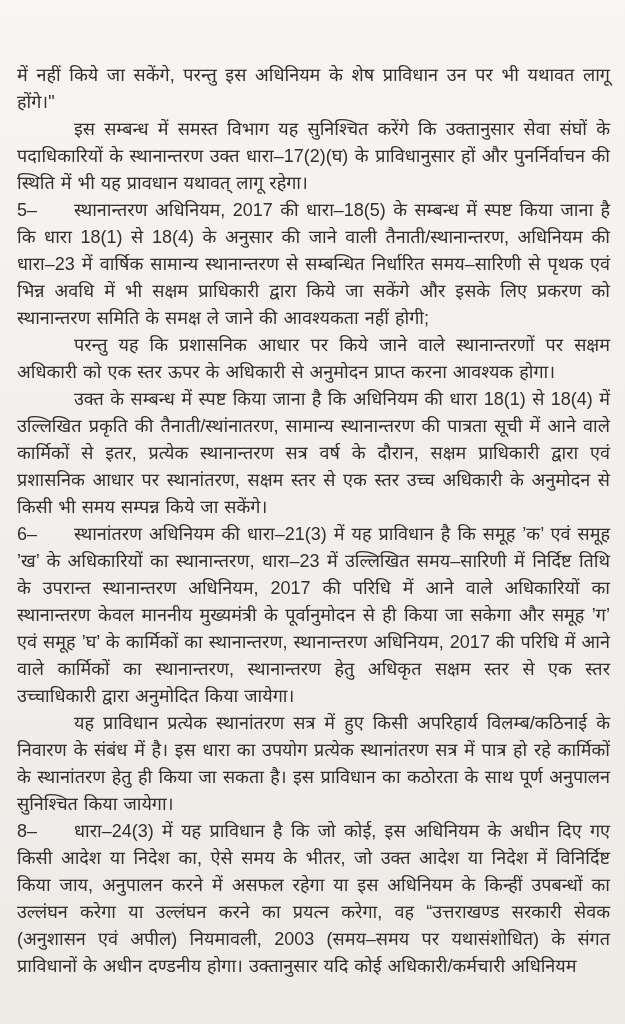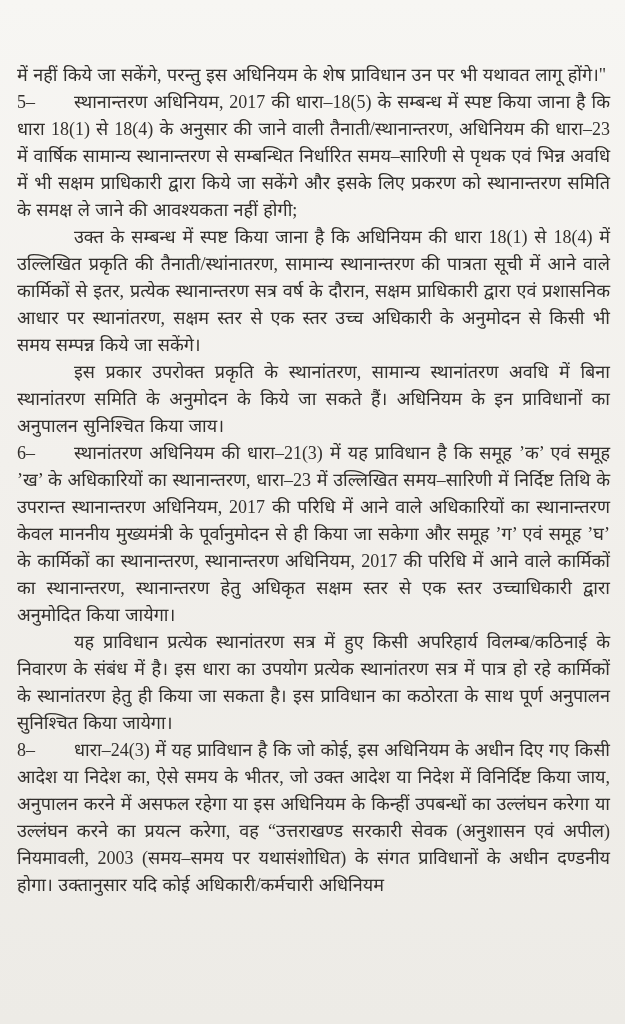--- a/index.html
+++ b/index.html
@@ -11,21 +11,21 @@
     height: 1024px;
     overflow: hidden;
     background: #efede8;
   }
   .page {
     box-sizing: border-box;
     width: 625px;
     height: 1024px;
     padding: 62px 15px 0 17px;
     background: linear-gradient(180deg, #f7f6f3 0%, #f2f0ec 45%, #edebe6 100%);
-    font-family: Liberation Serif, serif;
+    font-family: Liberation Sans, sans-serif;
     color: #322f2c;
     font-size: 18px;
     line-height: 27px;
   }
   .para {
     margin: 0;
     text-align: justify;
     text-justify: inter-word;
     word-spacing: 1px;
   }
@@ -37,20 +37,21 @@
     width: 57px;
     text-indent: 0;
   }
 </style>
 </head>
 <body>
 
 <div class="page">
   <div>
       <p class="para plain">में नहीं किये जा सकेंगे, परन्तु इस अधिनियम के शेष प्राविधान उन पर भी यथावत लागू होंगे।"</p>
+      <p class="para indented">इस सम्बन्ध में समस्त विभाग यह सुनिश्चित करेंगे कि उक्तानुसार सेवा संघों के पदाधिकारियों के स्थानान्तरण उक्त धारा–17(2)(घ) के प्राविधानुसार हों और पुनर्निर्वाचन की स्थिति में भी यह प्रावधान यथावत् लागू रहेगा।</p>
       <p class="para numbered"><span class="num">5–</span>स्थानान्तरण अधिनियम, 2017 की धारा–18(5) के सम्बन्ध में स्पष्ट किया जाना है कि धारा 18(1) से 18(4) के अनुसार की जाने वाली तैनाती/स्थानान्तरण, अधिनियम की धारा–23 में वार्षिक सामान्य स्थानान्तरण से सम्बन्धित निर्धारित समय–सारिणी से पृथक एवं भिन्न अवधि में भी सक्षम प्राधिकारी द्वारा किये जा सकेंगे और इसके लिए प्रकरण को स्थानान्तरण समिति के समक्ष ले जाने की आवश्यकता नहीं होगी;</p>
+      <p class="para indented">परन्तु यह कि प्रशासनिक आधार पर किये जाने वाले स्थानान्तरणों पर सक्षम अधिकारी को एक स्तर ऊपर के अधिकारी से अनुमोदन प्राप्त करना आवश्यक होगा।</p>
       <p class="para indented">उक्त के सम्बन्ध में स्पष्ट किया जाना है कि अधिनियम की धारा 18(1) से 18(4) में उल्लिखित प्रकृति की तैनाती/स्थांनातरण, सामान्य स्थानान्तरण की पात्रता सूची में आने वाले कार्मिकों से इतर, प्रत्येक स्थानान्तरण सत्र वर्ष के दौरान, सक्षम प्राधिकारी द्वारा एवं प्रशासनिक आधार पर स्थानांतरण, सक्षम स्तर से एक स्तर उच्च अधिकारी के अनुमोदन से किसी भी समय सम्पन्न किये जा सकेंगे।</p>
-      <p class="para indented">इस प्रकार उपरोक्त प्रकृति के स्थानांतरण, सामान्य स्थानांतरण अवधि में बिना स्थानांतरण समिति के अनुमोदन के किये जा सकते हैं। अधिनियम के इन प्राविधानों का अनुपालन सुनिश्चित किया जाय।</p>
       <p class="para numbered"><span class="num">6–</span>स्थानांतरण अधिनियम की धारा–21(3) में यह प्राविधान है कि समूह ’क’ एवं समूह ’ख’ के अधिकारियों का स्थानान्तरण, धारा–23 में उल्लिखित समय–सारिणी में निर्दिष्ट तिथि के उपरान्त स्थानान्तरण अधिनियम, 2017 की परिधि में आने वाले अधिकारियों का स्थानान्तरण केवल माननीय मुख्यमंत्री के पूर्वानुमोदन से ही किया जा सकेगा और समूह ’ग’ एवं समूह ’घ’ के कार्मिकों का स्थानान्तरण, स्थानान्तरण अधिनियम, 2017 की परिधि में आने वाले कार्मिकों का स्थानान्तरण, स्थानान्तरण हेतु अधिकृत सक्षम स्तर से एक स्तर उच्चाधिकारी द्वारा अनुमोदित किया जायेगा।</p>
       <p class="para indented">यह प्राविधान प्रत्येक स्थानांतरण सत्र में हुए किसी अपरिहार्य विलम्ब/कठिनाई के निवारण के संबंध में है। इस धारा का उपयोग प्रत्येक स्थानांतरण सत्र में पात्र हो रहे कार्मिकों के स्थानांतरण हेतु ही किया जा सकता है। इस प्राविधान का कठोरता के साथ पूर्ण अनुपालन सुनिश्चित किया जायेगा।</p>
       <p class="para numbered"><span class="num">8–</span>धारा–24(3) में यह प्राविधान है कि जो कोई, इस अधिनियम के अधीन दिए गए किसी आदेश या निदेश का, ऐसे समय के भीतर, जो उक्त आदेश या निदेश में विनिर्दिष्ट किया जाय, अनुपालन करने में असफल रहेगा या इस अधिनियम के किन्हीं उपबन्धों का उल्लंघन करेगा या उल्लंघन करने का प्रयत्न करेगा, वह “उत्तराखण्ड सरकारी सेवक (अनुशासन एवं अपील) नियमावली, 2003 (समय–समय पर यथासंशोधित) के संगत प्राविधानों के अधीन दण्डनीय होगा। उक्तानुसार यदि कोई अधिकारी/कर्मचारी अधिनियम</p>
     </div>
 </div>
 
 </body></html>

